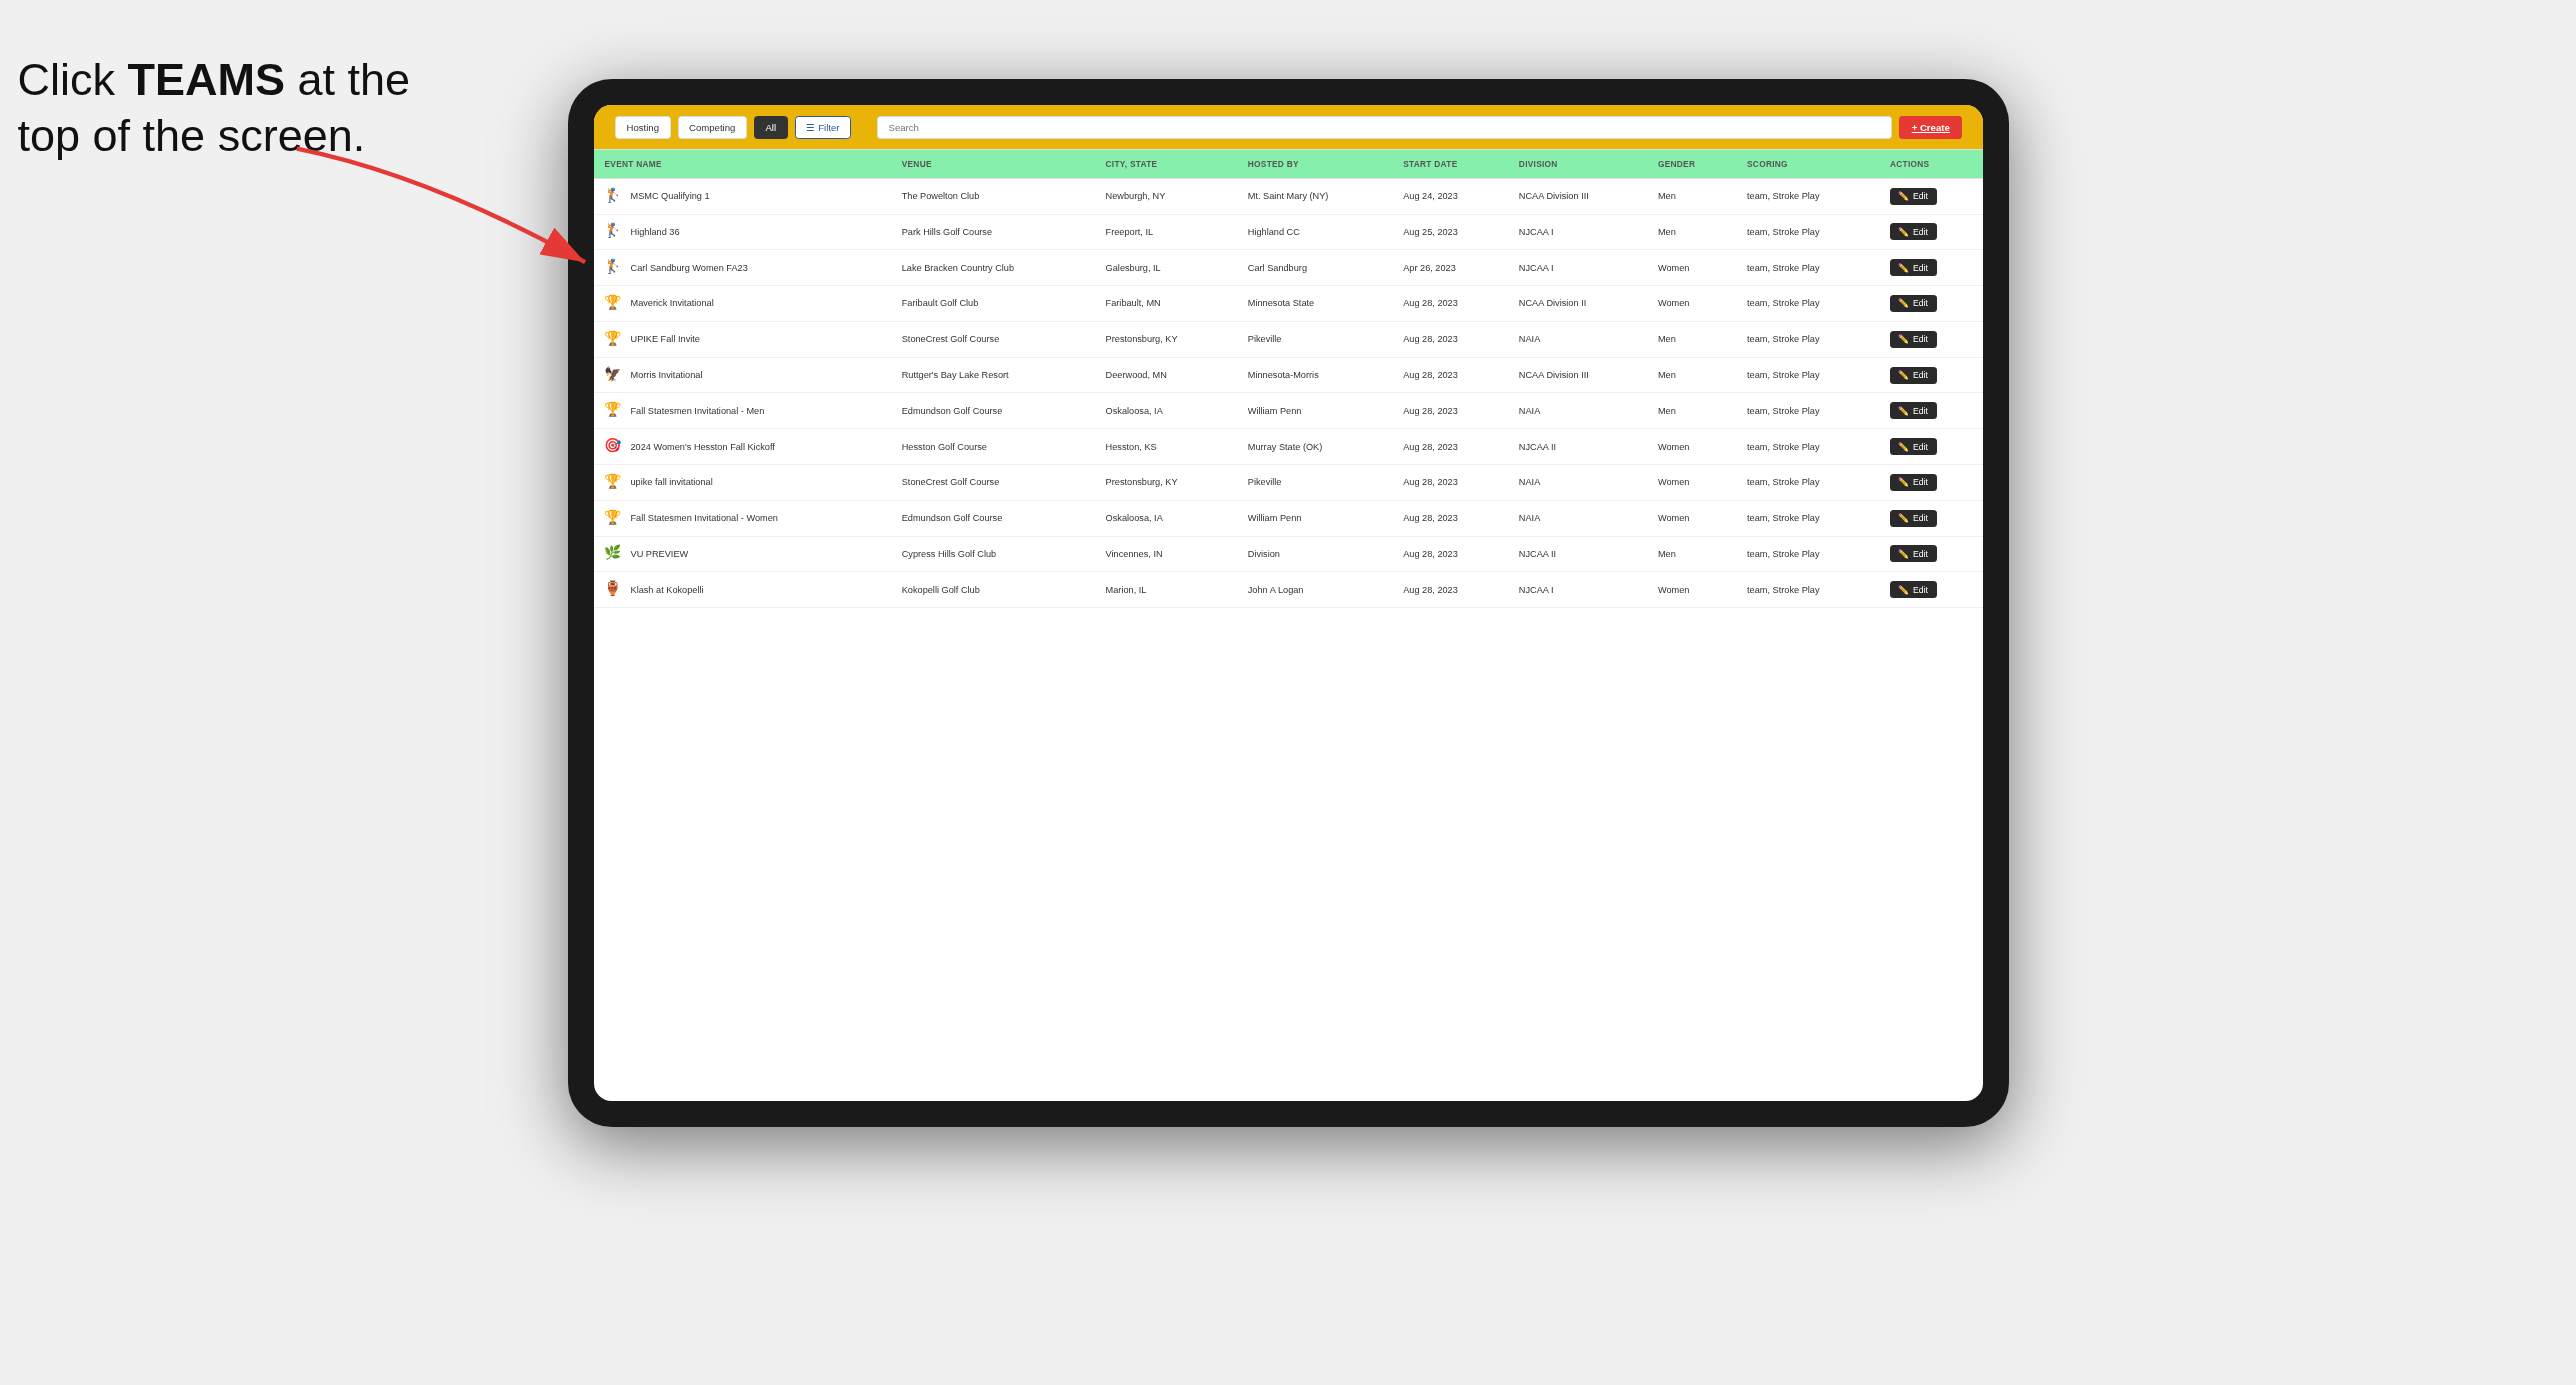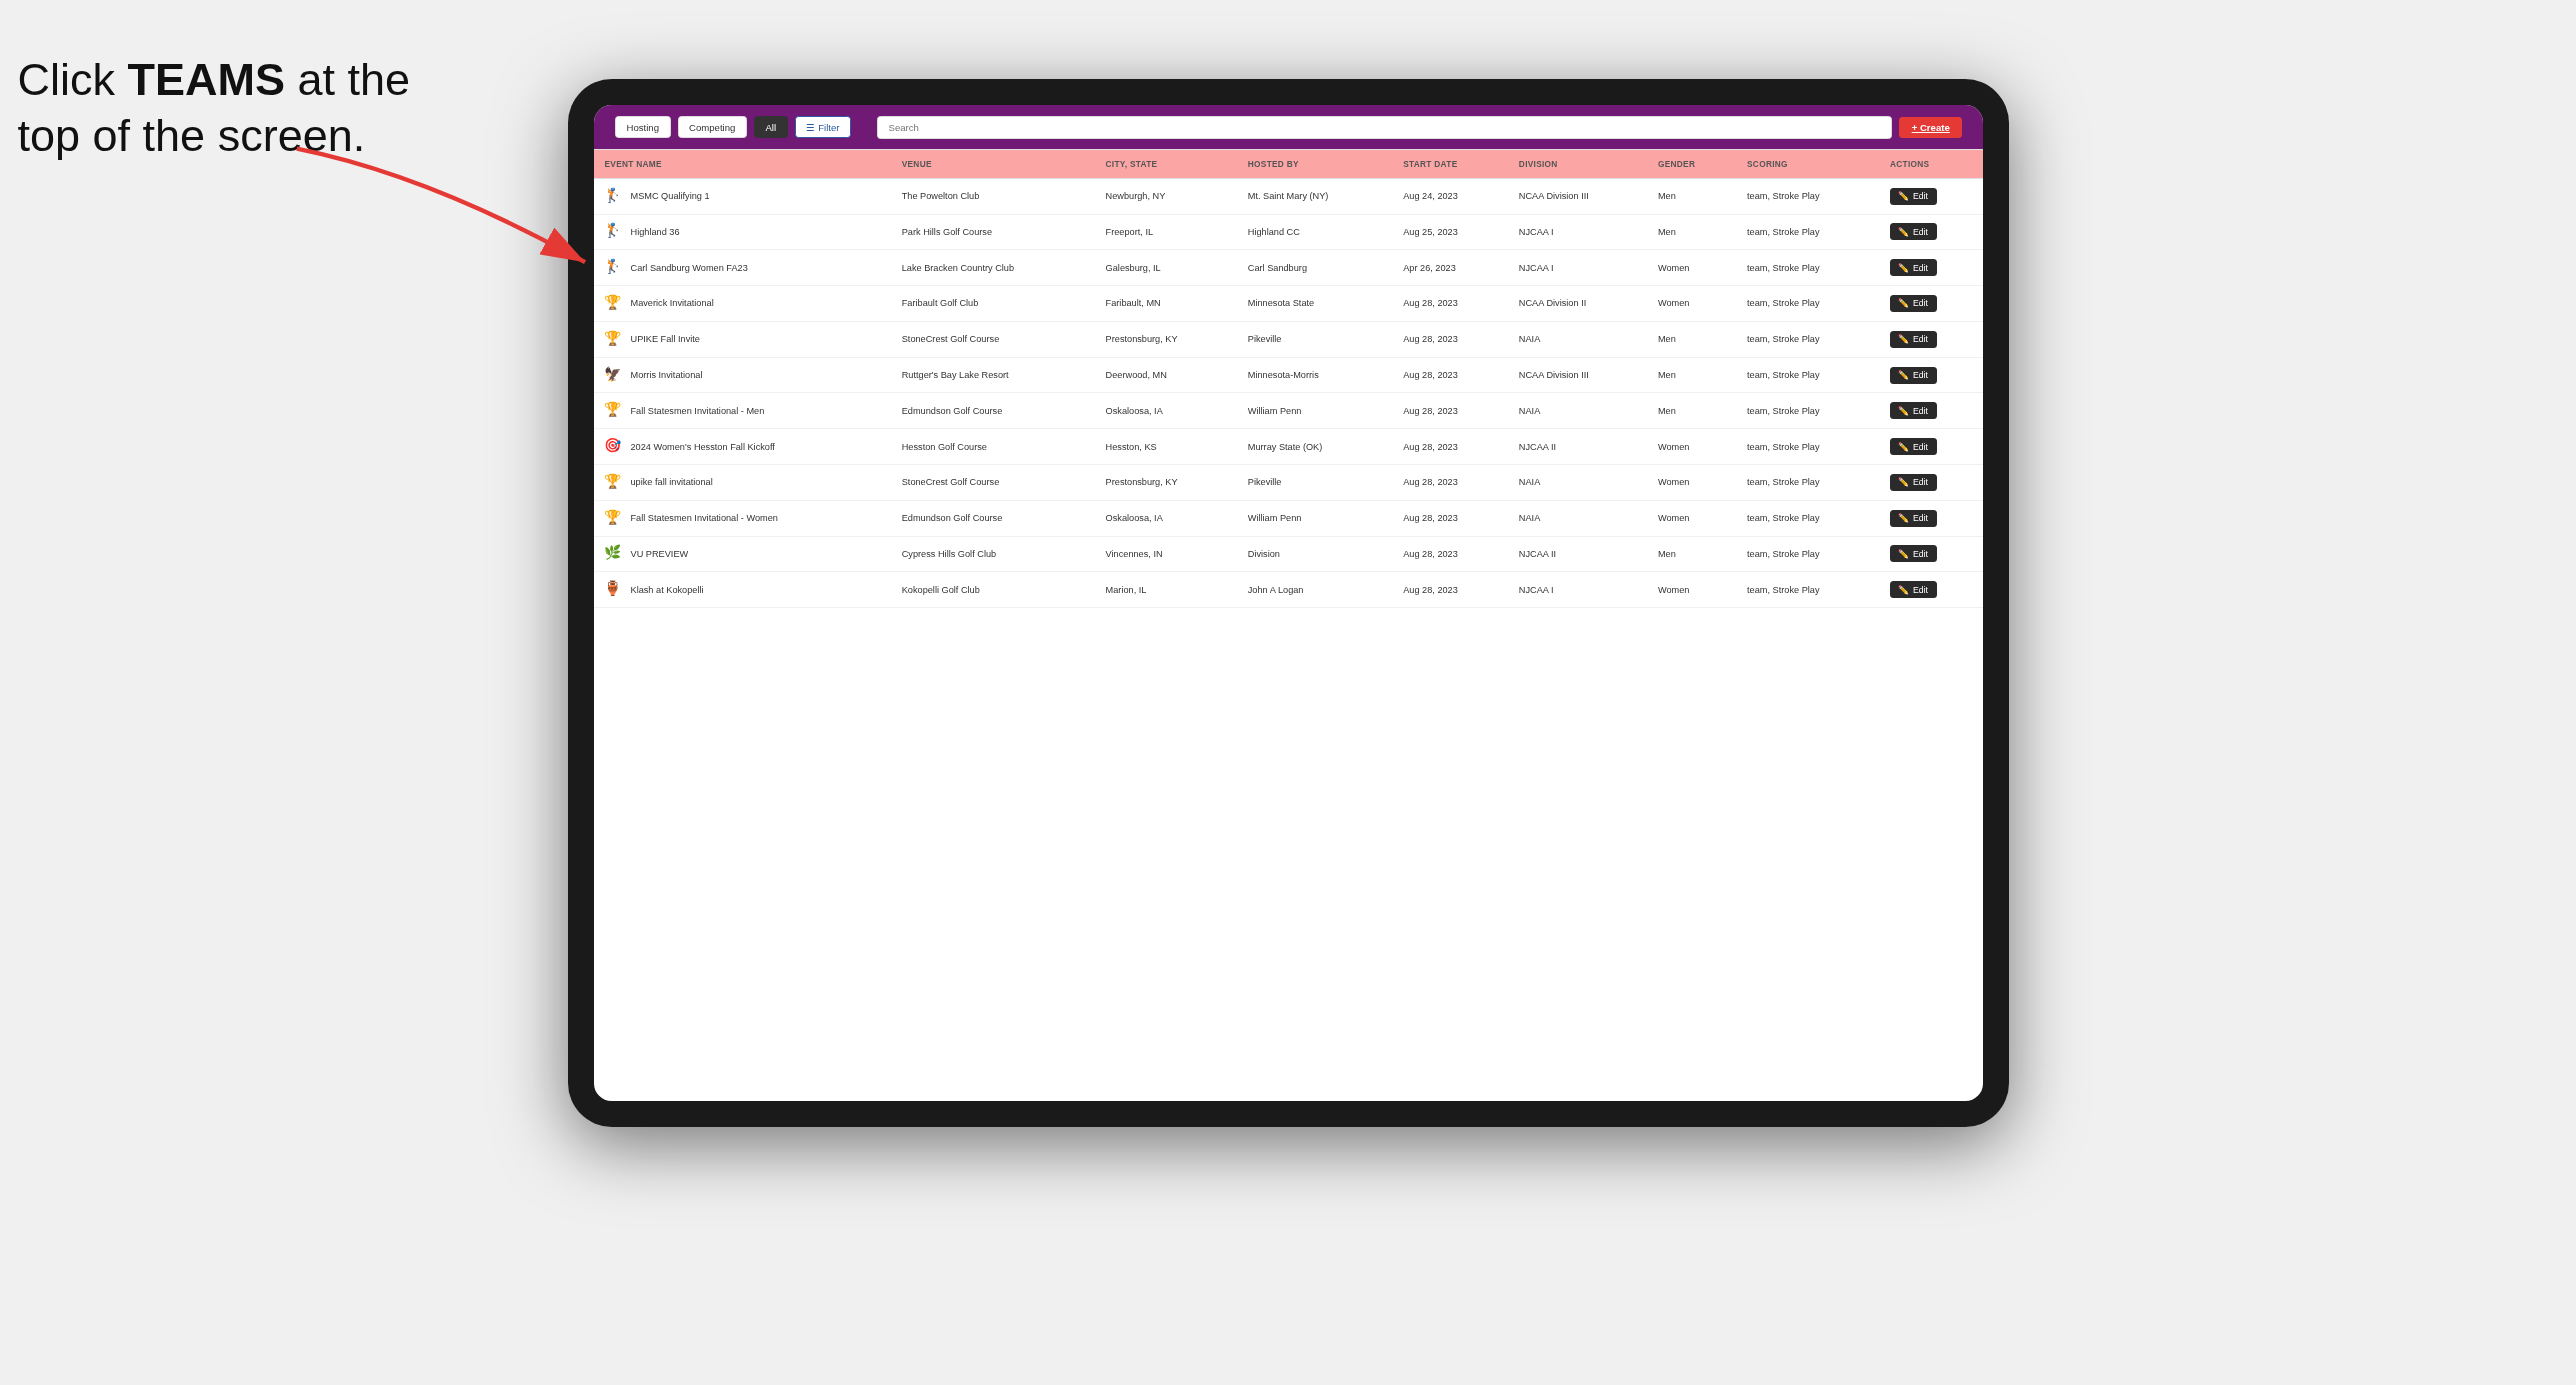--- a/index.html
+++ b/index.html
@@ -129,25 +129,24 @@
       align-items: center;
       justify-content: center;
       font-size: 9.6px;
       color: #555;
       cursor: pointer;
     }
 
     
     .filter-bar {
       display: flex;
-      align-items: center;
       padding: 10.5px 21px;
       gap: 7px;
       border-bottom: 0.9px solid #e0e0e0;
-      background: #701a75;
+      background: #eab308;
       flex-shrink: 0;
     }
 
     .filter-btn {
       padding: 4.4px 10.5px;
       font-size: 9.6px;
       border-radius: 3.5px;
       border: 0.9px solid #ddd;
       background: #fff;
       cursor: pointer;
@@ -209,21 +208,21 @@
       overflow-y: auto;
     }
 
     table {
       width: 100%;
       border-collapse: collapse;
       font-size: 9.2px;
     }
 
     thead tr {
-      background: #fca5a5;
+      background: #86efac;
       border-bottom: 0.9px solid #e0e0e0;
     }
 
     thead th {
       padding: 8.7px 10.5px;
       text-align: left;
       font-size: 8.3px;
       font-weight: 600;
       color: #555;
       text-transform: uppercase;

